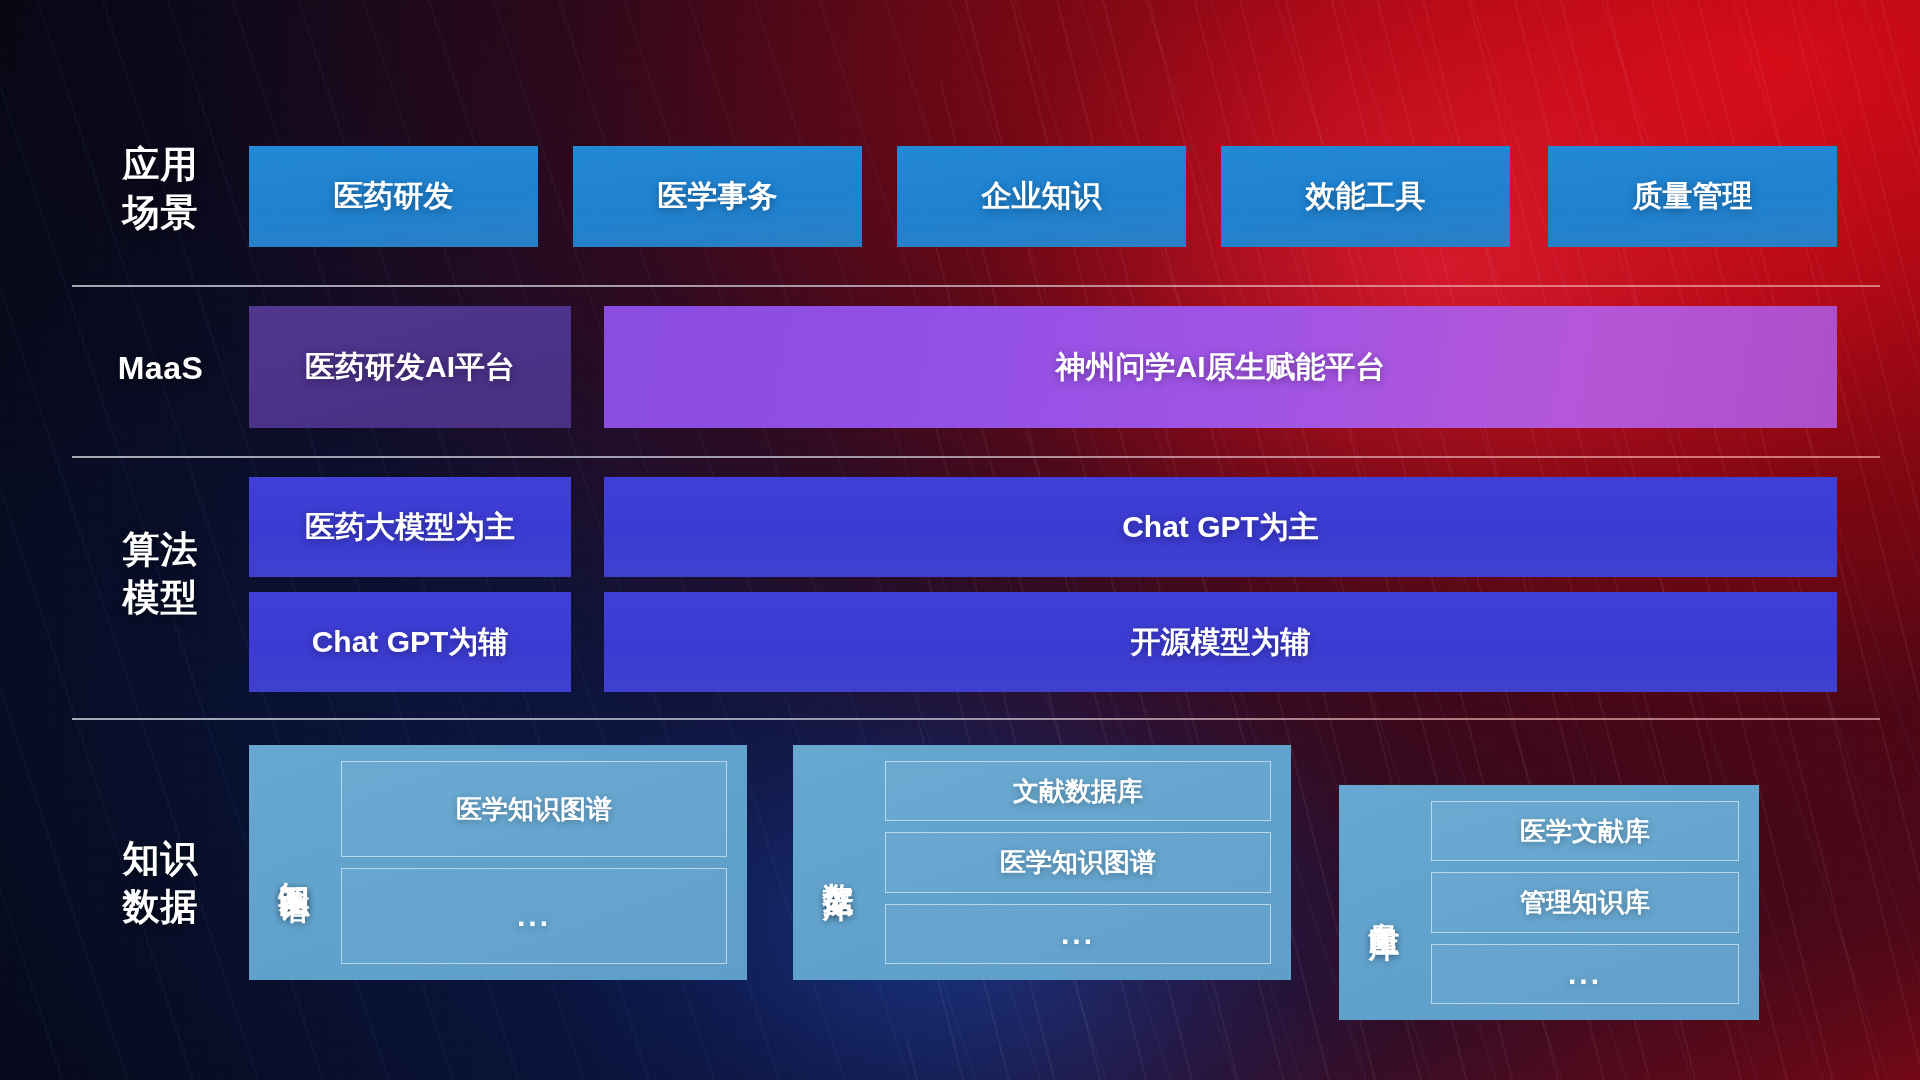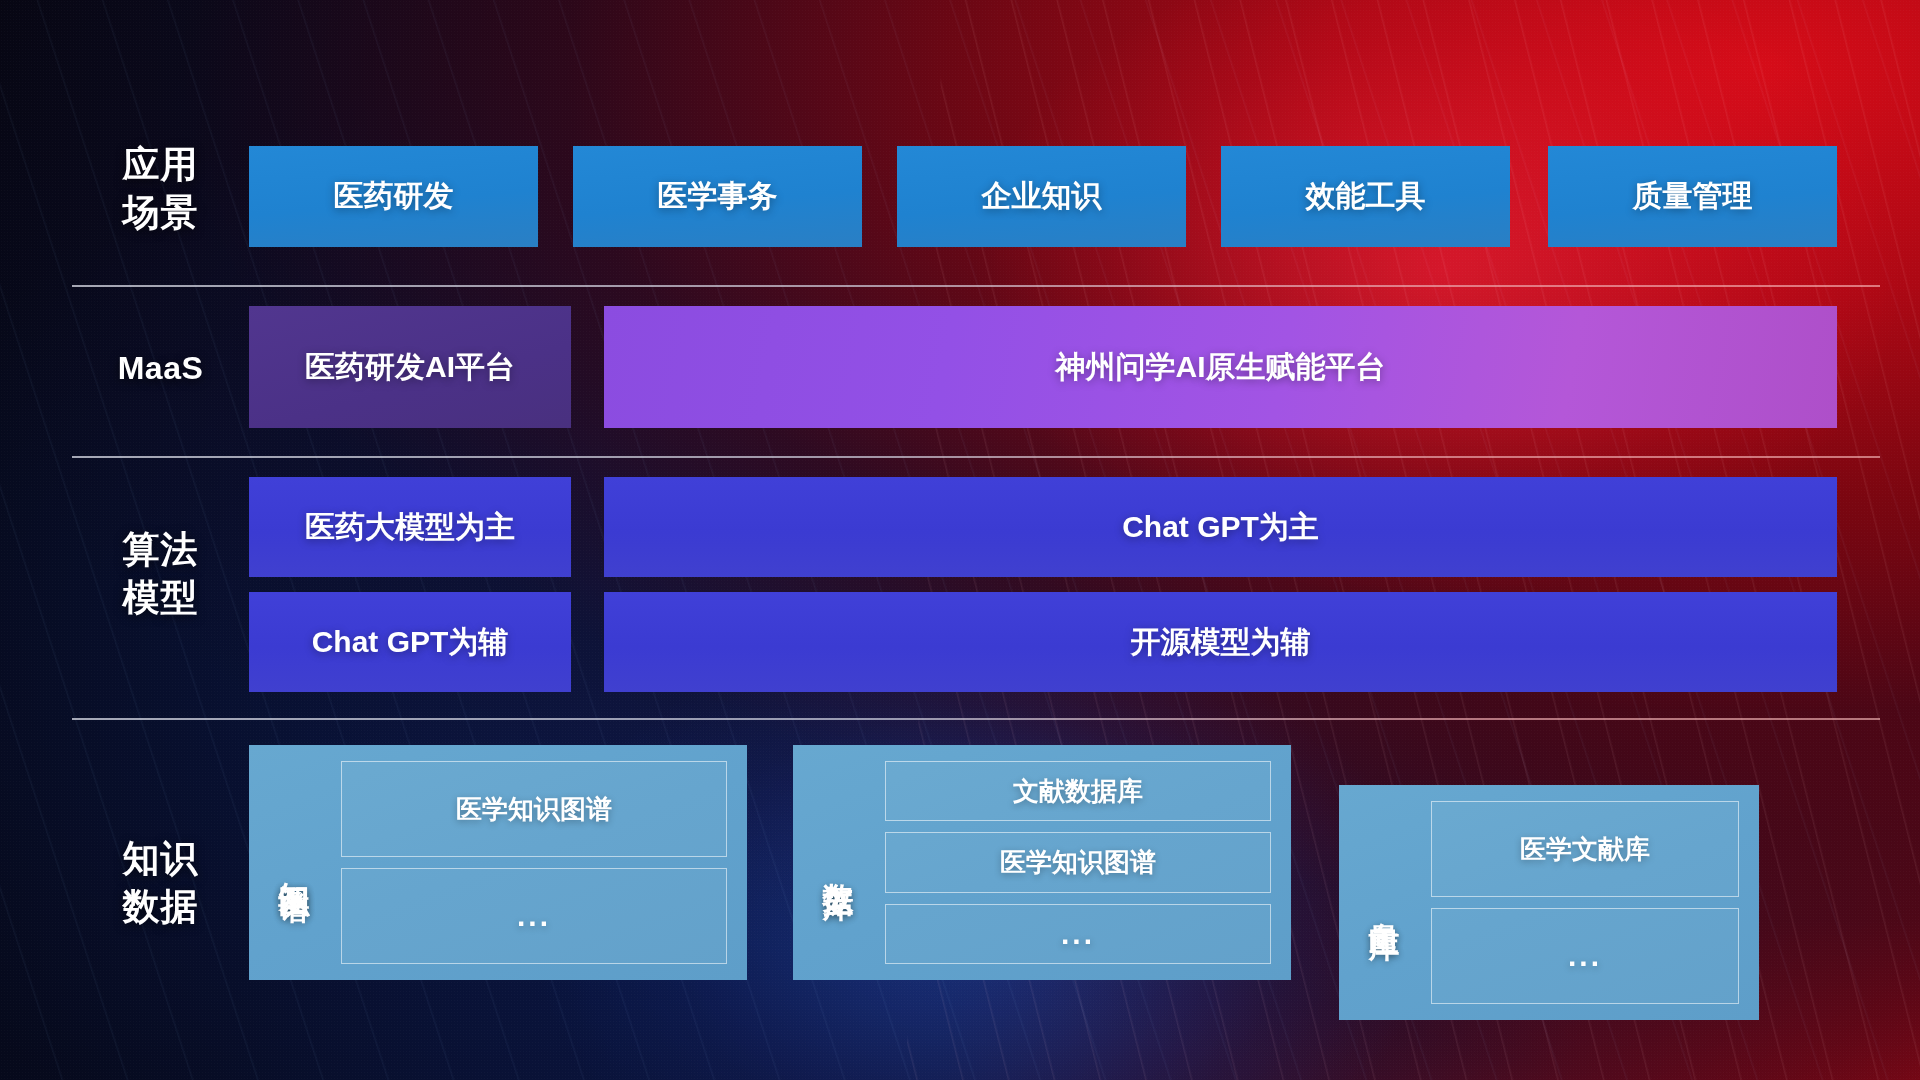--- a/index.html
+++ b/index.html
@@ -266,20 +266,23 @@
           </div>
         </div>
       </div>
 
       <div class="kd-panel" style="left:1339px; width:420px; top:772px;">
         <div class="kd-title">向量库</div>
         <div class="kd-items">
           <div class="kd-item">
             <span>医学文献库</span>
           </div>
+          <div class="kd-item">
+            <span>管理知识库</span>
+          </div>
           <div class="kd-item ellipsis">
             <span>...</span>
           </div>
         </div>
       </div>
     </div>
 
   </div>
 </div>
 

